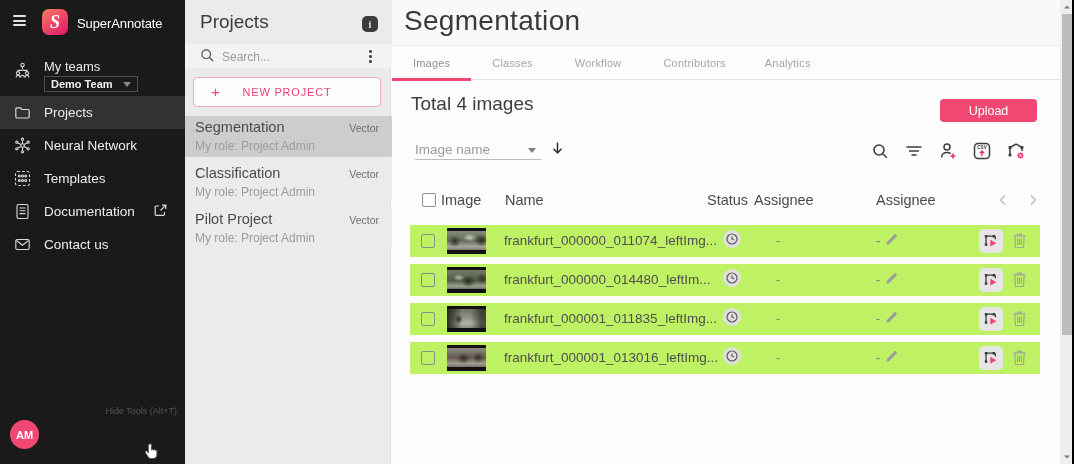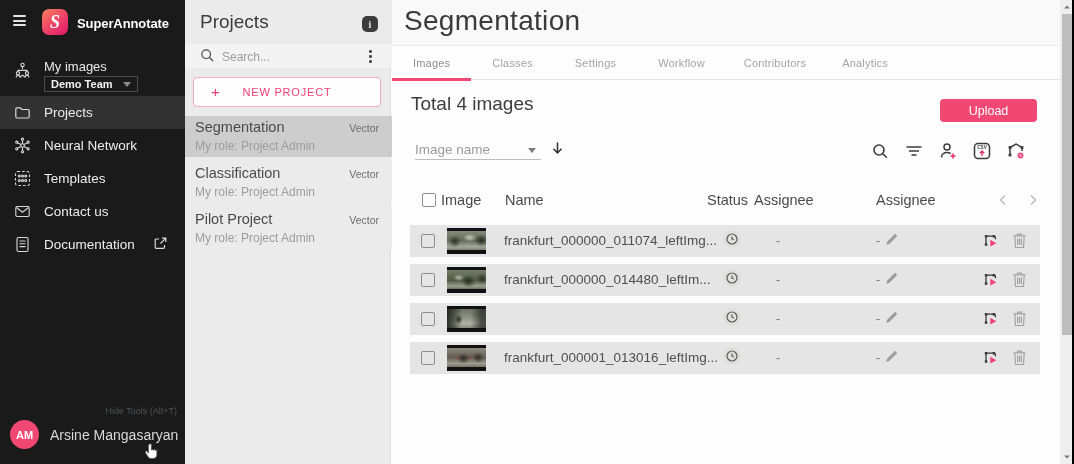--- a/index.html
+++ b/index.html
@@ -4,21 +4,21 @@
 <style>
 * { margin:0; padding:0; box-sizing:border-box; }
 html,body { width:1074px; height:464px; overflow:hidden; }
 body { font-family:"Liberation Sans", sans-serif; background:#fdfdfd; position:relative; font-size:13px; color:#3e3e3e; }
 
 
 .sidebar { position:absolute; left:0; top:0; width:185px; height:464px; background:#1a1a1a; }
 .hamburger { position:absolute; left:13px; top:15px; width:13px; height:11px; display:flex; flex-direction:column; justify-content:space-between; }
 .hamburger span { display:block; height:2px; background:#e3e3e3; border-radius:1px; }
 .logo { position:absolute; left:42px; top:9px; width:26px; height:26px; border-radius:7px; background:linear-gradient(140deg,#f8825a 0%,#f04b66 45%,#e2156f 100%); color:#fff; font-weight:bold; font-size:18px; display:flex; align-items:center; justify-content:center; font-style:italic; font-family:"Liberation Serif",serif; }
-.brand { position:absolute; left:77px; top:16px; font-size:13px; font-weight:bold; color:#fff; letter-spacing:-0.1px; }
+.brand { position:absolute; left:77px; top:16px; font-size:13px; font-weight:normal; color:#fff; letter-spacing:-0.1px; }
 .teams { position:absolute; left:0; top:55px; width:185px; }
 .teams-icon { position:absolute; left:14px; top:7px; }
 .teams-label { position:absolute; left:44px; top:4px; font-size:13px; color:#e8e8e8; }
 .team-box { position:absolute; left:44px; top:21px; width:94px; height:16px; background:transparent; border:1px solid #4c4c4c; display:flex; align-items:center; padding:0 6px; }
 .team-box .tname { font-size:11px; font-weight:bold; color:#f2f2f2; flex:1; }
 .caret-down { width:0; height:0; border-left:4px solid transparent; border-right:4px solid transparent; border-top:5px solid #8a8a8a; }
 .nav { position:absolute; left:0; top:96px; width:185px; }
 .nav-item { position:relative; height:33px; width:185px; cursor:pointer; }
 .nav-item.active { background:#313231; }
 .nav-icon { position:absolute; left:14px; top:8px; width:17px; height:17px; }
@@ -74,21 +74,21 @@
 .th { position:absolute; top:2px; font-size:14.5px; color:#4a4a4a; }
 .th-image { left:49px; }
 .th-name { left:113px; }
 .th-status { left:315px; }
 .th-assignee { left:362px; }
 .th-entropy { left:484px; }
 .pg-prev { position:absolute; left:604px; top:3px; width:14px; height:14px; }
 .pg-next { position:absolute; left:634px; top:3px; width:14px; height:14px; }
 
 .rows { position:absolute; left:18px; top:225px; width:630px; }
-.trow { position:relative; width:630px; height:32px; background:#e5e5e5; margin-bottom:7px; }
+.trow { position:relative; width:630px; height:32px; background:#bef264; margin-bottom:7px; }
 .r-check { position:absolute; left:11px; top:9px; width:14px; height:14px; border:1.5px solid #8c8c8c; border-radius:2px; }
 .thumb { position:absolute; left:37px; top:3px; width:39px; height:26px; background:#111; overflow:hidden; }
 .thumb i { position:absolute; left:0; top:3px; right:0; bottom:4px; display:block; }
 .trow:nth-child(1) .thumb i { background:
   radial-gradient(ellipse 10px 6px at 58% 35%, rgba(205,208,192,.9) 0%, rgba(205,208,192,0) 70%),
   radial-gradient(ellipse 9px 9px at 20% 55%, rgba(32,38,28,.8) 0%, rgba(32,38,28,0) 70%),
   radial-gradient(ellipse 10px 9px at 88% 50%, rgba(28,33,25,.85) 0%, rgba(28,33,25,0) 70%),
   linear-gradient(180deg, #868c7c 0%, #636a5a 50%, #a4a79b 82%, #7c7e72 100%); }
 .trow:nth-child(2) .thumb i { background:
   radial-gradient(ellipse 8px 5px at 30% 40%, rgba(186,192,174,.9) 0%, rgba(186,192,174,0) 70%),
@@ -134,21 +134,21 @@
     <div class="brand">SuperAnnotate</div>
 
     <div class="teams">
       <svg class="teams-icon" width="17" height="17" viewBox="0 0 17 17" fill="none" stroke="#d9d9d9" stroke-width="1.1">
         <circle cx="8.5" cy="3" r="1.7"></circle>
           <path d="M8.5 4.7v2.2M4 9.4v-1h9v1"></path>
           <circle cx="4" cy="11.2" r="1.6"></circle>
           <circle cx="13" cy="11.2" r="1.6"></circle>
           <path d="M2.2 15.4c0-1.4.8-2.2 1.8-2.2s1.8.8 1.8 2.2M11.2 15.4c0-1.4.8-2.2 1.8-2.2s1.8.8 1.8 2.2M6.7 15.4c0-1.4.8-2.2 1.8-2.2s1.8.8 1.8 2.2"></path>
       </svg>
-      <div class="teams-label">My images</div>
+      <div class="teams-label">My teams</div>
       <div class="team-box">
         <span class="tname">Demo Team</span>
         <span class="caret-down"></span>
       </div>
     </div>
 
     <nav class="nav">
         <div class="nav-item active">
     <span class="nav-icon"><svg width="17" height="17" viewBox="0 0 17 17" fill="none" stroke="#d9d9d9" stroke-width="1.2">
               <path d="M1.8 5q0-1.2 1.2-1.2h3.4l1.5 1.7h6.1q1.2 0 1.2 1.2v6.1q0 1.2-1.2 1.2H3q-1.2 0-1.2-1.2z"></path>
@@ -178,43 +178,42 @@
               <circle cx="11.7" cy="6" r="1"></circle>
               <circle cx="5.3" cy="10.5" r="1"></circle>
               <circle cx="8.5" cy="10.5" r="1"></circle>
               <circle cx="11.7" cy="10.5" r="1"></circle>
             </svg></span>
     <span class="nav-label">Templates</span>
 
   </div>
         <div class="nav-item">
     <span class="nav-icon"><svg width="17" height="17" viewBox="0 0 17 17" fill="none" stroke="#d9d9d9" stroke-width="1.1">
-              <rect x="1.8" y="3.5" width="13.4" height="10" rx="1.4"></rect>
-              <path d="M2.5 4.5l6 4.8 6-4.8"></path>
-            </svg></span>
-    <span class="nav-label">Contact us</span>
-
-  </div>
-        <div class="nav-item">
-    <span class="nav-icon"><svg width="17" height="17" viewBox="0 0 17 17" fill="none" stroke="#d9d9d9" stroke-width="1.1">
               <rect x="3" y="1.5" width="11" height="14" rx="1.4"></rect>
               <path d="M5.5 5h6M5.5 7.8h6M5.5 10.6h6"></path>
             </svg></span>
     <span class="nav-label">Documentation</span>
     <span class="nav-ext"><svg width="15" height="15" viewBox="0 0 15 15" fill="none" stroke="#d9d9d9" stroke-width="1.2">
               <path d="M6 3H3.2q-1 0-1 1v7.3q0 1 1 1h7.3q1 0 1-1V9"></path>
               <path d="M9 2.2h3.8V6M12.6 2.4L7.5 7.5"></path>
             </svg></span>
   </div>
+        <div class="nav-item">
+    <span class="nav-icon"><svg width="17" height="17" viewBox="0 0 17 17" fill="none" stroke="#d9d9d9" stroke-width="1.1">
+              <rect x="1.8" y="3.5" width="13.4" height="10" rx="1.4"></rect>
+              <path d="M2.5 4.5l6 4.8 6-4.8"></path>
+            </svg></span>
+    <span class="nav-label">Contact us</span>
+
+  </div>
       </nav>
 
     <div class="hide-tools">Hide Tools (Alt+T)</div>
     <div class="user-row">
       <div class="avatar">AM</div>
-      <div class="user-name">Arsine Mangasaryan</div>
     </div>
   </aside>
 
   <svg class="cursor" viewBox="0 0 24 24">
     <path d="M9.5 3.8c0-1.1 1.8-1.1 1.8 0v6l.5.1c0-.9 1.7-.9 1.7 0l.5.1c0-.8 1.5-.8 1.5 0v.3h.4c0-.7 1.4-.7 1.4 0v4.4c0 2.6-1.6 4.4-4.2 4.4h-2c-1.5 0-2.8-.8-3.6-2.1l-2.6-4.3c-.8-1.3 1-2.4 1.9-1.2l1.3 1.7V3.8z" fill="#fdfdfd" stroke="#555" stroke-width="0.9"></path>
   </svg>
 
   <section class="panel">
     <div class="panel-header">
       <div class="panel-title">Projects</div>
@@ -260,23 +259,20 @@
   <main class="main">
     <div class="main-header">
       <div class="main-title">Segmentation</div>
     </div>
     <div class="tabs">
         <div class="tab active">
           <span>Images</span>
         </div>
         <div class="tab">
           <span>Classes</span>
-        </div>
-        <div class="tab">
-          <span>Settings</span>
         </div>
         <div class="tab">
           <span>Workflow</span>
         </div>
         <div class="tab">
           <span>Contributors</span>
         </div>
         <div class="tab">
           <span>Analytics</span>
         </div>
@@ -392,20 +388,21 @@
     <span class="r-trash"><svg width="15" height="17" viewBox="0 0 15 17" fill="none" stroke="#a3a3a3" stroke-width="1.2">
               <path d="M1.5 3.8h12M5.5 3.8V2.2h4v1.6M2.8 3.8l.7 11.7h8l.7-11.7"></path>
               <path d="M5.6 6.5v6.5M7.5 6.5v6.5M9.4 6.5v6.5"></path>
             </svg></span>
   </div>
         <div class="trow">
     <div class="r-check"></div>
     <div class="thumb">
             <i></i>
           </div>
+    <div class="r-name">frankfurt_000001_011835_leftImg...</div>
     <span class="r-status"><svg width="18" height="18" viewBox="0 0 18 18">
               <circle cx="9" cy="9" r="9" fill="#dfdfde"></circle>
               <circle cx="9" cy="9" r="5" fill="none" stroke="#5a5a5a" stroke-width="1.2"></circle>
               <path d="M9 6.4V9l1.9 1.1" stroke="#5a5a5a" stroke-width="1.2" fill="none"></path>
             </svg></span>
     <div class="r-assignee">-</div>
     <div class="r-entropy">-</div>
     <span class="r-pencil"><svg width="15" height="15" viewBox="0 0 15 15">
               <path d="M2.2 12.8l.9-3 7.5-7.5c.3-.3.8-.3 1.1 0l1 1c.3.3.3.8 0 1.1L5.2 11.9l-3 .9z" fill="#9c9c9c"></path>
             </svg></span>

